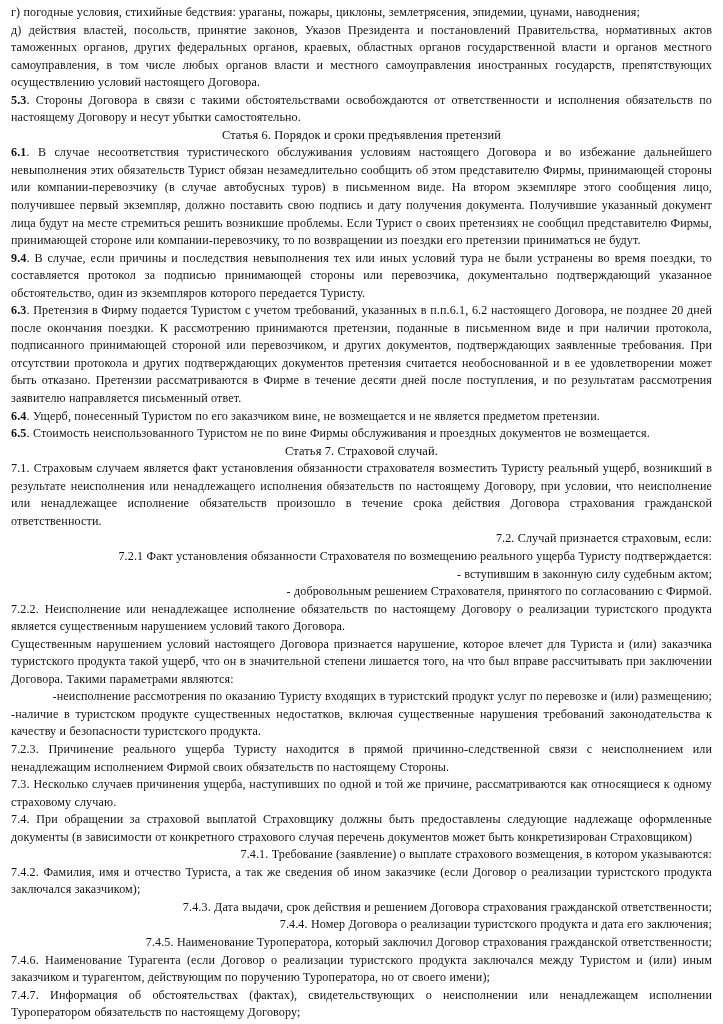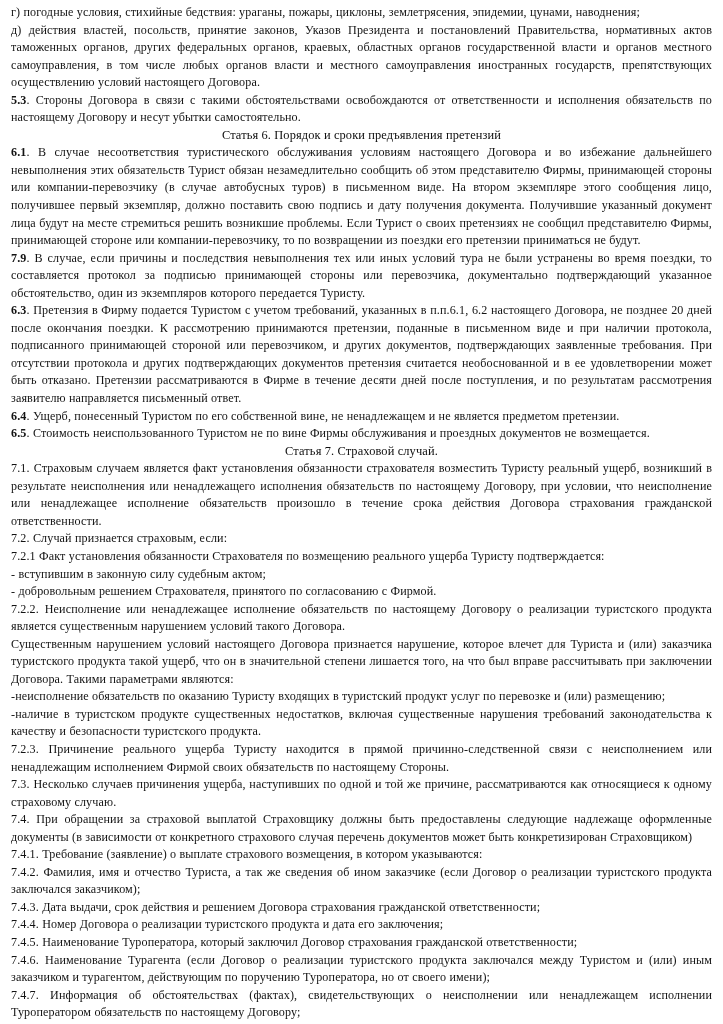--- a/index.html
+++ b/index.html
@@ -29,21 +29,21 @@
     font-size: 12.1px;
     line-height: 17.55px;
     text-align: justify;
     text-justify: inter-word;
     letter-spacing: 0.01em;
     word-spacing: 0.01em;
     color: #131313;
     hyphens: none;
   }
   .para.nojust {
-    text-align: left;
+    text-align: right;
   }
   .num {
     font-weight: 700;
   }
   .heading {
     margin: 0;
     font-size: 12.4px;
     line-height: 17.55px;
     font-weight: 400;
     text-align: center;
@@ -68,29 +68,29 @@
     <span class="num">5.3</span><span>. Стороны Договора в связи с такими обстоятельствами освобождаются от ответственности и исполнения обязательств по настоящему Договору и несут убытки самостоятельно.</span>
   </p>
 
   <p class="heading">Статья 6. Порядок и сроки предъявления претензий</p>
 
   <p class="para">
     <span class="num">6.1</span><span>. В случае несоответствия туристического обслуживания условиям настоящего Договора и во избежание дальнейшего невыполнения этих обязательств Турист обязан незамедлительно сообщить об этом представителю Фирмы, принимающей стороны или компании-перевозчику (в случае автобусных туров) в письменном виде. На втором экземпляре этого сообщения лицо, получившее первый экземпляр, должно поставить свою подпись и дату получения документа. Получившие указанный документ лица будут на месте стремиться решить возникшие проблемы. Если Турист о своих претензиях не сообщил представителю Фирмы, принимающей стороне или компании-перевозчику, то по возвращении из поездки его претензии приниматься не будут.</span>
   </p>
 
   <p class="para">
-    <span class="num">7.9</span><span>. В случае, если причины и последствия невыполнения тех или иных условий тура не были устранены во время поездки, то составляется протокол за подписью принимающей стороны или перевозчика, документально подтверждающий указанное обстоятельство, один из экземпляров которого передается Туристу.</span>
+    <span class="num">9.4</span><span>. В случае, если причины и последствия невыполнения тех или иных условий тура не были устранены во время поездки, то составляется протокол за подписью принимающей стороны или перевозчика, документально подтверждающий указанное обстоятельство, один из экземпляров которого передается Туристу.</span>
   </p>
 
   <p class="para">
     <span class="num">6.3</span><span>. Претензия в Фирму подается Туристом с учетом требований, указанных в п.п.6.1, 6.2 настоящего Договора, не позднее 20 дней после окончания поездки. К рассмотрению принимаются претензии, поданные в письменном виде и при наличии протокола, подписанного принимающей стороной или перевозчиком, и других документов, подтверждающих заявленные требования. При отсутствии протокола и других подтверждающих документов претензия считается необоснованной и в ее удовлетворении может быть отказано. Претензии рассматриваются в Фирме в течение десяти дней после поступления, и по результатам рассмотрения заявителю направляется письменный ответ.</span>
   </p>
 
   <p class="para">
-    <span class="num">6.4</span><span>. Ущерб, понесенный Туристом по его собственной вине, не ненадлежащем и не является предметом претензии.</span>
+    <span class="num">6.4</span><span>. Ущерб, понесенный Туристом по его заказчиком вине, не возмещается и не является предметом претензии.</span>
   </p>
 
   <p class="para">
     <span class="num">6.5</span><span>. Стоимость неиспользованного Туристом не по вине Фирмы обслуживания и проездных документов не возмещается.</span>
   </p>
 
   <p class="heading">Статья 7. Страховой случай.</p>
 
   <p class="para">7.1. Страховым случаем является факт установления обязанности страхователя возместить Туристу реальный ущерб, возникший в результате неисполнения или ненадлежащего исполнения обязательств по настоящему Договору, при условии, что неисполнение или ненадлежащее исполнение обязательств произошло в течение срока действия Договора страхования гражданской ответственности.</p>
 
@@ -99,21 +99,21 @@
   <p class="para nojust">7.2.1 Факт установления обязанности Страхователя по возмещению реального ущерба Туристу подтверждается:</p>
 
   <p class="para nojust">- вступившим в законную силу судебным актом;</p>
 
   <p class="para nojust">- добровольным решением Страхователя, принятого по согласованию с Фирмой.</p>
 
   <p class="para">7.2.2. Неисполнение или ненадлежащее исполнение обязательств по настоящему Договору о реализации туристского продукта является существенным нарушением условий такого Договора.</p>
 
   <p class="para">Существенным нарушением условий настоящего Договора признается нарушение, которое влечет для Туриста и (или) заказчика туристского продукта такой ущерб, что он в значительной степени лишается того, на что был вправе рассчитывать при заключении Договора. Такими параметрами являются:</p>
 
-  <p class="para nojust">-неисполнение обязательств по оказанию Туристу входящих в туристский продукт услуг по перевозке и (или) размещению;</p>
+  <p class="para nojust">-неисполнение рассмотрения по оказанию Туристу входящих в туристский продукт услуг по перевозке и (или) размещению;</p>
 
   <p class="para">-наличие в туристском продукте существенных недостатков, включая существенные нарушения требований законодательства к качеству и безопасности туристского продукта.</p>
 
   <p class="para">7.2.3. Причинение реального ущерба Туристу находится в прямой причинно-следственной связи с неисполнением или ненадлежащим исполнением Фирмой своих обязательств по настоящему Стороны.</p>
 
   <p class="para">7.3. Несколько случаев причинения ущерба, наступивших по одной и той же причине, рассматриваются как относящиеся к одному страховому случаю.</p>
 
   <p class="para">7.4. При обращении за страховой выплатой Страховщику должны быть предоставлены следующие надлежаще оформленные документы (в зависимости от конкретного страхового случая перечень документов может быть конкретизирован Страховщиком)</p>
 
   <p class="para nojust">7.4.1. Требование (заявление) о выплате страхового возмещения, в котором указываются:</p>

